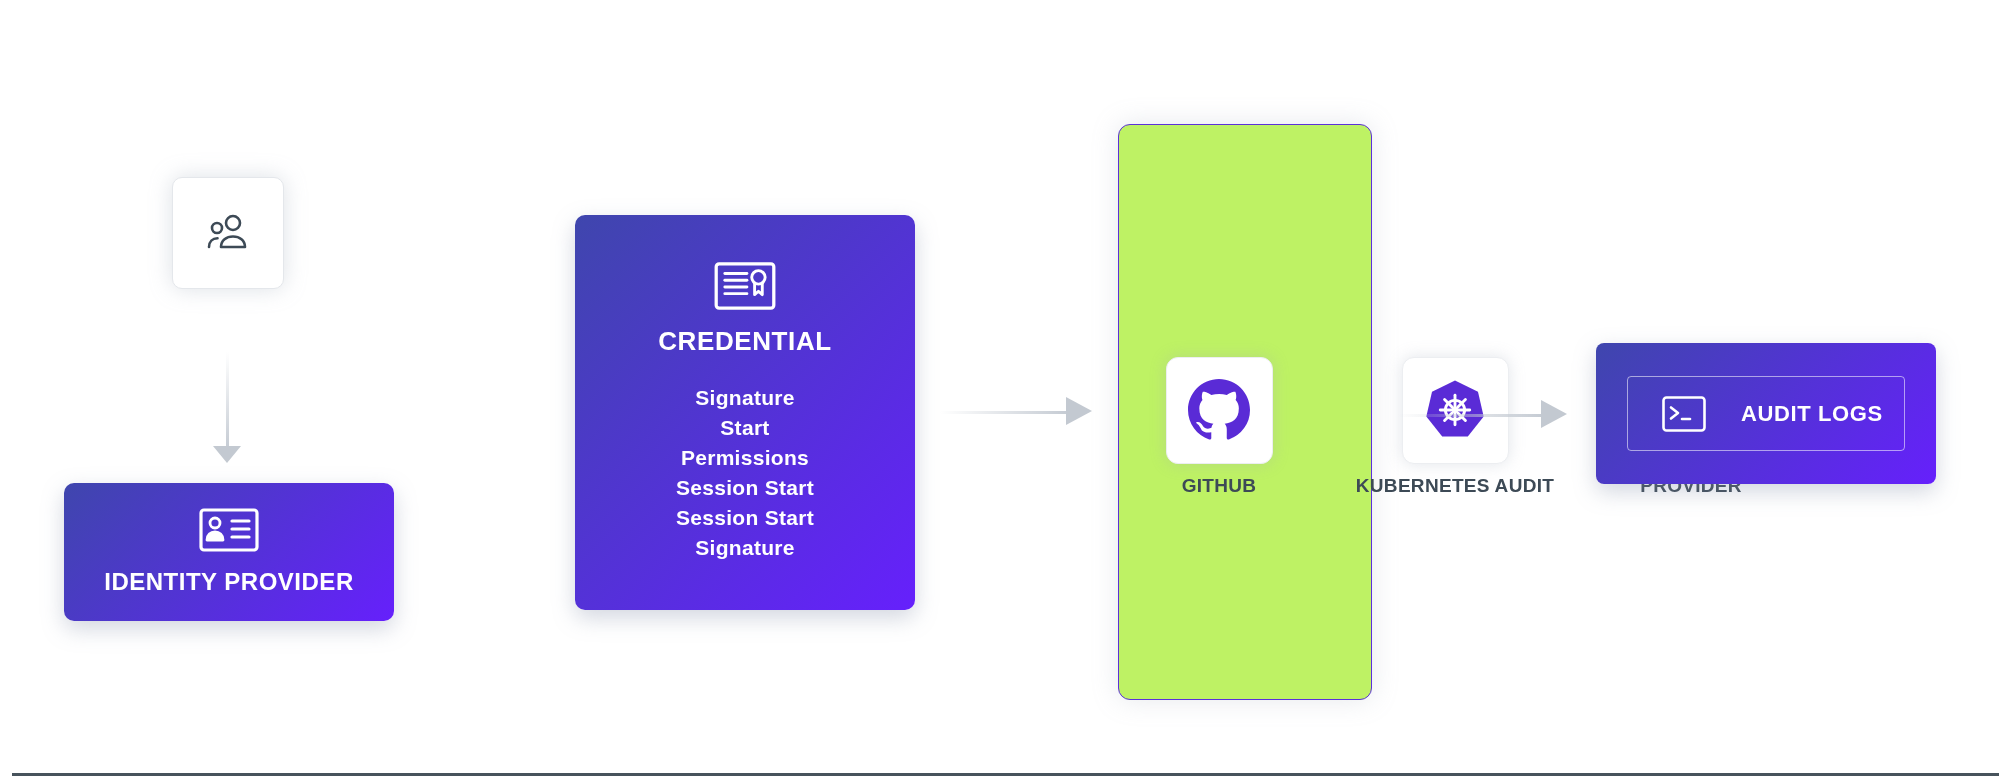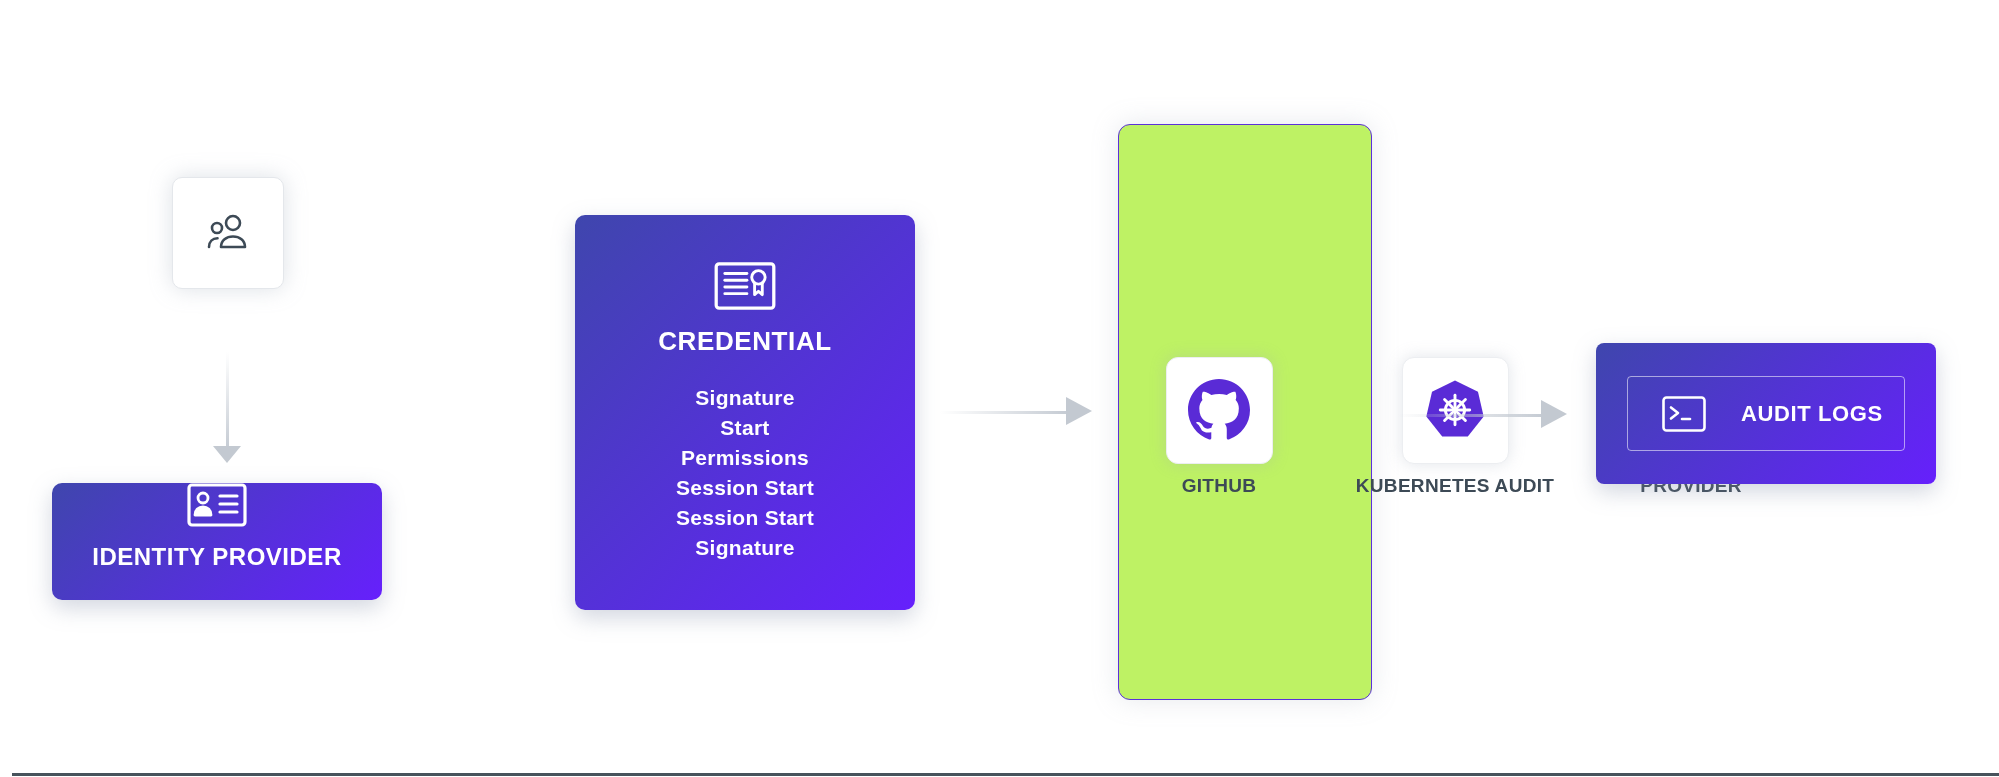--- a/index.html
+++ b/index.html
@@ -24,21 +24,21 @@
   .arrow-head-down{position:absolute;width:0;height:0;border-left:14px solid transparent;border-right:14px solid transparent;border-top:17px solid #c3c9d1;}
   .arrow-line-h{position:absolute;height:3px;background:linear-gradient(to right,rgba(197,203,211,0),#c5cbd3);}
   .arrow-head-right{position:absolute;width:0;height:0;border-top:14px solid transparent;border-bottom:14px solid transparent;border-left:26px solid #c3c9d1;}
   
   .grad-box{
     position:absolute;border-radius:10px;color:#ffffff;
     background:linear-gradient(135deg,#3f46ad 0%,#6620fc 100%);
     box-shadow:0 8px 22px rgba(130,140,165,0.35);
     display:flex;flex-direction:column;align-items:center;
   }
-  .idp-box{left:52px;top:483px;width:330px;height:117px;}
+  .idp-box{left:64px;top:483px;width:330px;height:138px;justify-content:center;}
   .idp-label{font-size:24px;letter-spacing:0.5px;margin-top:16px;}
   .cred-box{left:575px;top:215px;width:340px;height:395px;padding-top:47px;box-sizing:border-box;}
   .cred-title{font-size:26px;letter-spacing:0.6px;margin-top:16px;}
   .cred-fields{margin-top:26px;text-align:center;}
   .cred-field{font-size:21px;line-height:30px;letter-spacing:0.3px;}
   
   .tools-box{
     position:absolute;left:1118px;top:124px;width:254px;height:576px;box-sizing:border-box;
     background:#bef264;border:1.5px solid #5c31d9;border-radius:12px;
     box-shadow:0 0 26px rgba(158,168,184,0.25);

